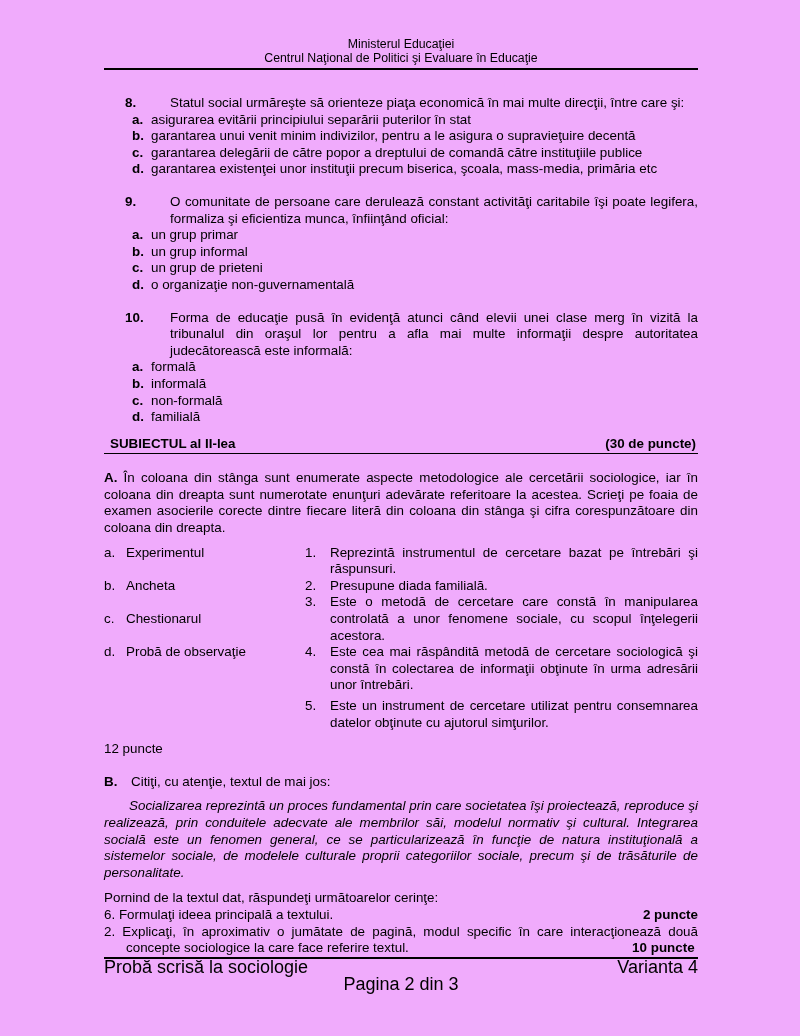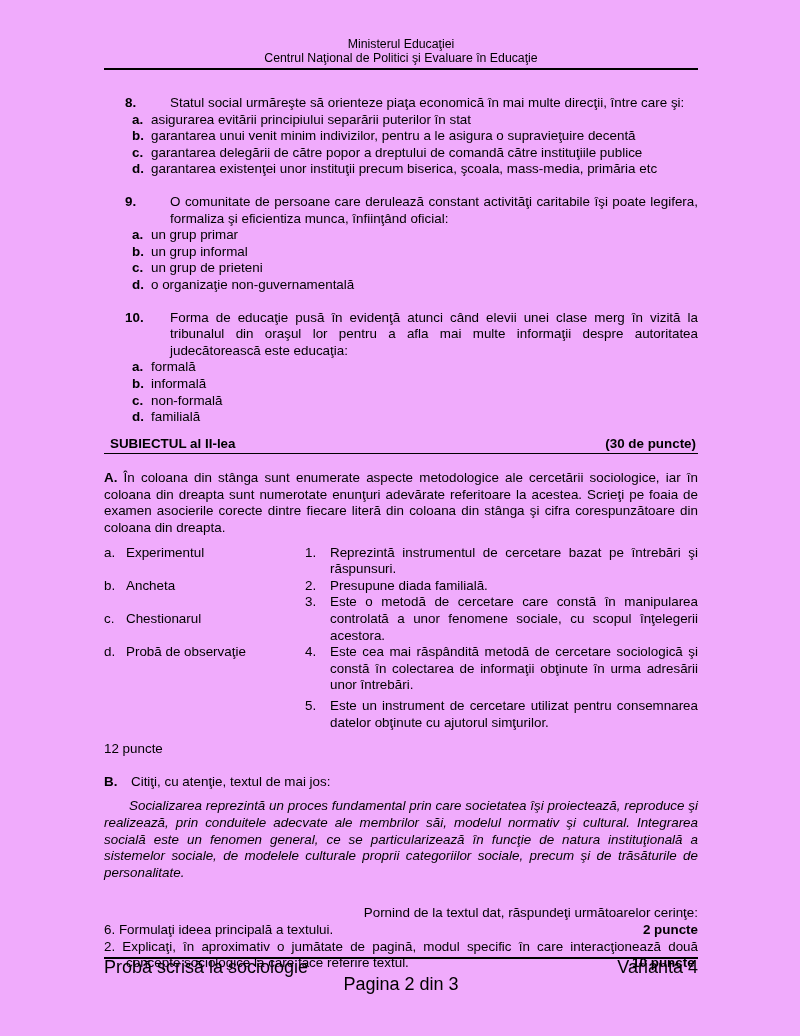--- a/index.html
+++ b/index.html
@@ -45,21 +45,21 @@
   .mr-item.gap-sm { margin-top:4px; }
   .mr-num { flex:0 0 25px; }
   .mr-text { flex:1; text-align:justify; }
 
   .points-line { font-weight:400; margin-top:10px; }
 
   
   .pb-row { display:flex; margin-top:16px; }
   .pb-label { flex:0 0 27px; font-weight:700; }
   .quote { margin-top:8px; font-style:italic; text-align:justify; text-indent:25px; }
-  .prompt { margin-top:24px;text-align:right; }
+  .prompt { margin-top:9px; }
   .task { position:relative; text-align:justify; }
   .task .task-points { position:absolute; right:0; bottom:0; font-weight:700; font-style:normal; }
   .task.hang { padding-left:22px; text-indent:-22px; }
   .task.one { padding-right:90px; }
 
   
   .doc-footer { position:absolute; left:104px; right:102px; top:957px; font-size:18px; line-height:15px; }
   .footer-rule { border:0; border-top:2px solid #000; margin:0 0 1px 0; }
   .f-row { display:flex; justify-content:space-between; }
   .f-center { text-align:center; margin-top:2px; }
@@ -118,21 +118,21 @@
       </div>
       <div class="q-row">
         <span class="opt-letter">d.</span>
         <span class="opt-text">o organizaţie non-guvernamentală</span>
       </div>
     </div>
 
     <div class="question">
       <div class="q-row">
         <span class="q-num">10.</span>
-        <span class="q-text">Forma de educaţie pusă în evidenţă atunci când elevii unei clase merg în vizită la tribunalul din oraşul lor pentru a afla mai multe informaţii despre autoritatea judecătorească este educaţia:</span>
+        <span class="q-text">Forma de educaţie pusă în evidenţă atunci când elevii unei clase merg în vizită la tribunalul din oraşul lor pentru a afla mai multe informaţii despre autoritatea judecătorească este informală:</span>
       </div>
       <div class="q-row">
         <span class="opt-letter">a.</span>
         <span class="opt-text">formală</span>
       </div>
       <div class="q-row">
         <span class="opt-letter">b.</span>
         <span class="opt-text">informală</span>
       </div>
       <div class="q-row">

